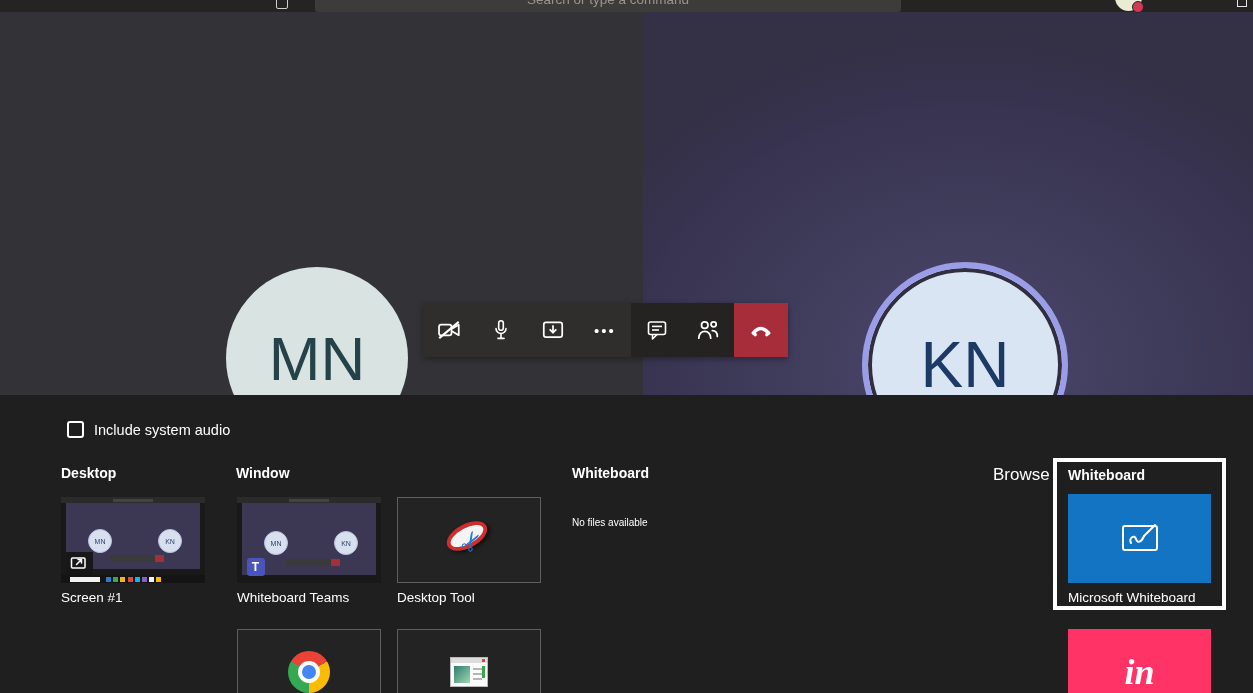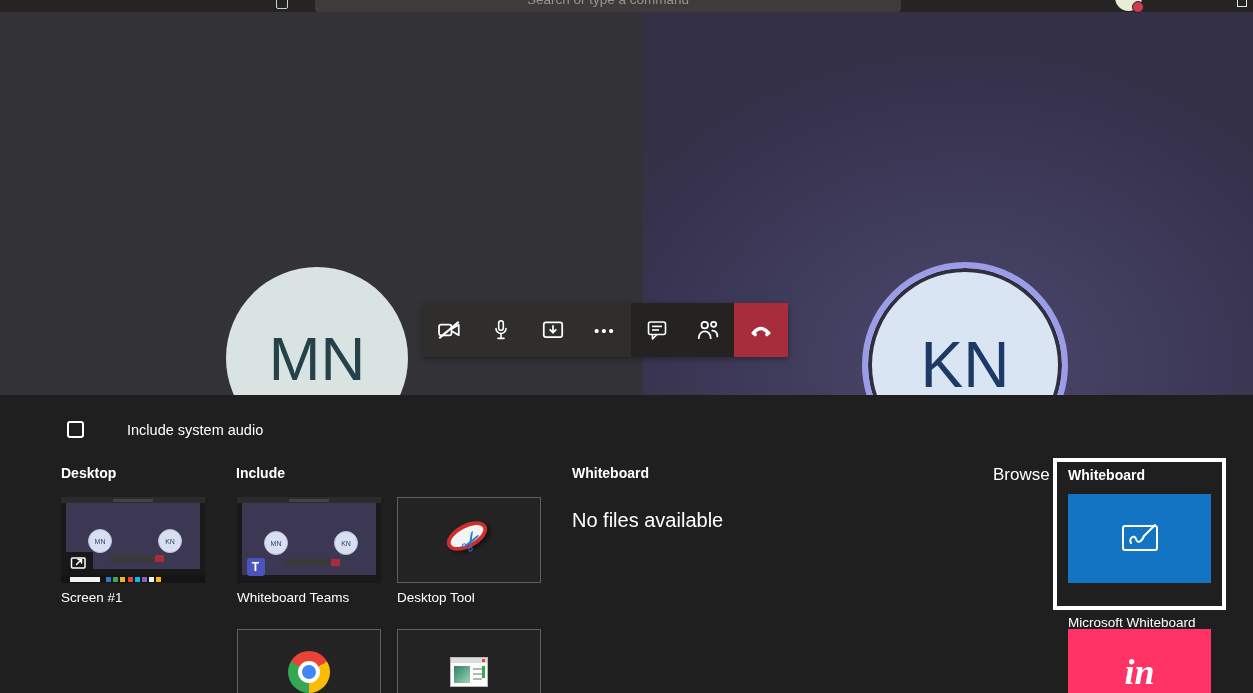--- a/index.html
+++ b/index.html
@@ -36,21 +36,21 @@
     font-size:15px; display:flex; align-items:center; justify-content:center; }
   .cb-main { display:flex; background:#2f2e2c; }
   .cb-msgs { display:flex; background:#242322; }
   .cb-btn { width:52px; height:54px; display:flex; align-items:center; justify-content:center; cursor:pointer; }
   .cb-btn svg { display:block; }
   .cb-dots { color:#fff; font-size:15px; letter-spacing:2px; }
   .cb-hangup { width:54px; background:#a72d3b; }
 
   
   .tray { position:absolute; left:0; top:395px; width:1253px; height:298px; background:#1f1f1f; z-index:25; }
-  .sys-audio { position:absolute; left:67px; top:26px; display:flex; align-items:center; cursor:pointer;gap:33px; }
+  .sys-audio { position:absolute; left:67px; top:26px; display:flex; align-items:center; cursor:pointer; }
   .checkbox { width:17px; height:17px; border:2px solid #fff; border-radius:3px; background:transparent; }
   .sys-audio-label { margin-left:10px; color:#fff; font-size:14.5px; }
 
   .sec-title { position:absolute; top:70px; color:#fff; font-size:14px; font-weight:bold; }
   .browse-link { position:absolute; top:70px; left:993px; color:#fff; font-size:17px; cursor:pointer; }
 
   .thumb { position:absolute; width:144px; height:86px; cursor:pointer; overflow:hidden; }
   .thumb-label { position:absolute; top:195px; color:#fff; font-size:13.5px; }
   .tile-plain { background:#232323; border:1px solid #5f5f5f; display:flex; align-items:center; justify-content:center; }
 
@@ -94,21 +94,21 @@
   .genwin-pane { position:absolute; left:3px; top:8px; width:16px; height:17px;
     background:linear-gradient(135deg,#2e7d6e,#9fd6b0); }
   .genwin-line { position:absolute; left:22px; width:9px; height:2px; background:#b5b5b5; }
   .genwin-bar { position:absolute; right:2px; top:8px; width:3px; height:12px; background:#39a845; }
 
   
   .wb-box { position:absolute; left:1053px; top:63px; width:173px; height:152px; border:4px solid #fff; background:#1f1f1f; }
   .wb-title { position:absolute; left:11px; top:5px; color:#fff; font-size:14px; font-weight:bold; }
   .wb-tile { position:absolute; left:11px; top:32px; width:143px; height:89px; background:#1374c4;
     display:flex; align-items:center; justify-content:center; cursor:pointer; }
-  .wb-label { position:absolute; left:11px; top:128px; color:#fff; font-size:13.5px;margin-top:25px; }
+  .wb-label { position:absolute; left:11px; top:128px; color:#fff; font-size:13.5px; }
   .invision-tile { position:absolute; left:1068px; top:234px; width:143px; height:86px; background:#ff3366;
     display:flex; align-items:center; justify-content:center; cursor:pointer; }
   .invision-text { color:#fff; font-family:"Liberation Serif", serif; font-style:italic; font-weight:bold; font-size:36px; }
 </style>
 </head>
 <body>
 
 <div class="page">
 
   <div class="topbar">
@@ -200,21 +200,21 @@
   </div>
 
   <div class="tray">
 
     <div class="sys-audio">
       <div class="checkbox"></div>
       <span class="sys-audio-label">Include system audio</span>
     </div>
 
     <div class="sec-title" style="left:61px">Desktop</div>
-    <div class="sec-title" style="left:236px">Include</div>
+    <div class="sec-title" style="left:236px">Window</div>
     <div class="sec-title" style="left:572px">Whiteboard</div>
     <div class="browse-link">Browse</div>
 
     <div class="thumb" style="left:61px; top:102px;">
       <div class="mini">
         <div class="mini-titlebar">
           <div class="mini-search"></div>
         </div>
         <div class="mini-stage">
           <div class="mini-av" style="left:22px; top:26px;">MN</div>
@@ -253,21 +253,21 @@
     <div class="thumb-label" style="left:237px">Whiteboard Teams</div>
 
     <div class="thumb tile-plain" style="left:397px; top:102px;">
       <div class="snip-wrap">
         <div class="snip-ellipse"></div>
         <div class="snip-scissors">✂</div>
       </div>
     </div>
     <div class="thumb-label" style="left:397px">Desktop Tool</div>
 
-    <div style="position:absolute; left:572px; top:114px; color:#fff; font-size:20px;text-align:right;">No files available</div>
+    <div style="position:absolute; left:572px; top:122px; color:#fff; font-size:10px;text-align:right;">No files available</div>
 
     <div class="wb-box">
       <div class="wb-title">Whiteboard</div>
       <div class="wb-tile">
         <span>
           <svg width="44" height="34" viewBox="0 0 44 34" fill="none" stroke="#fff" stroke-width="2" stroke-linecap="round" stroke-linejoin="round">
             <rect x="5" y="6" width="34" height="24" rx="2"></rect>
             <path d="M13 23 c-2.5-5 3.5-9 5-4 s5.5 3 8-3"></path>
             <path d="M26 16 L37 5"></path>
           </svg>

